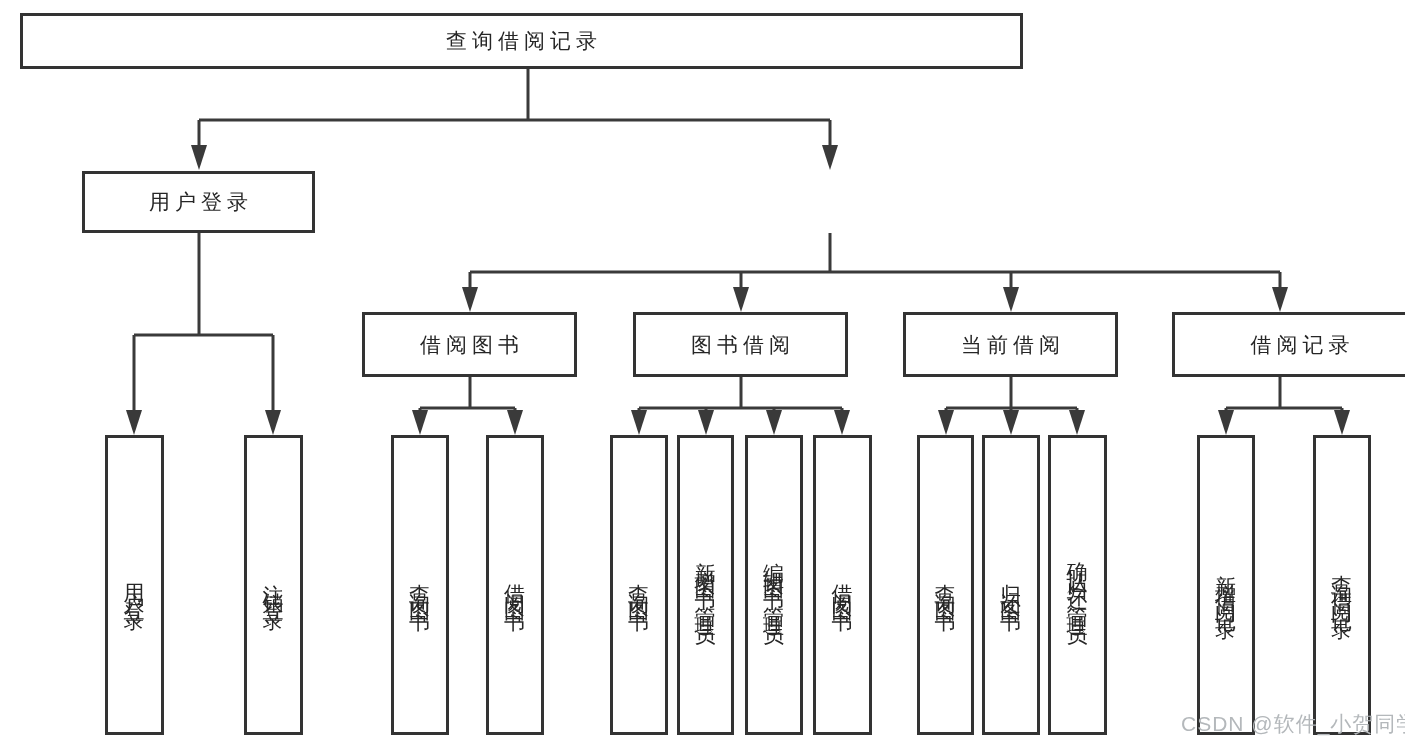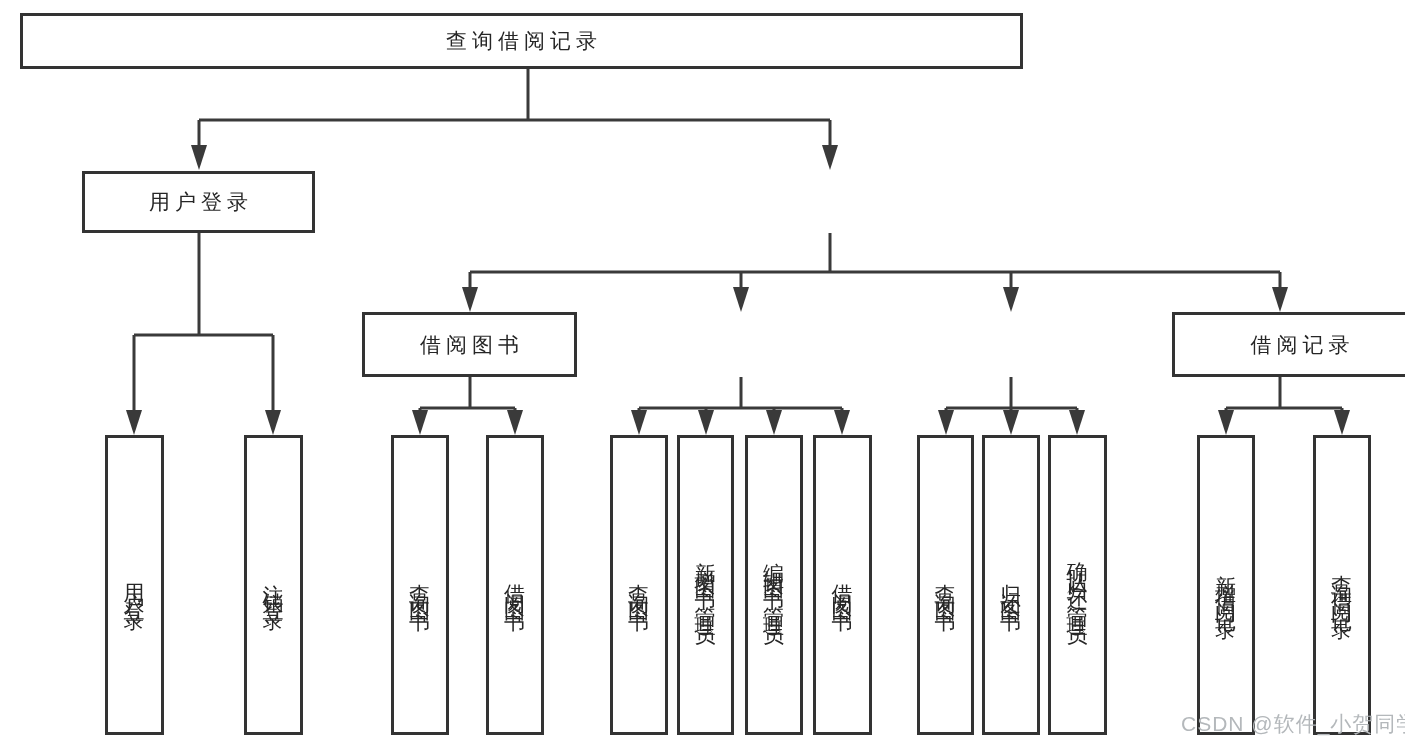--- a/index.html
+++ b/index.html
@@ -112,20 +112,22 @@
       <polygon points="1218,410 1234,410 1226,435"></polygon>
       <polygon points="1334,410 1350,410 1342,435"></polygon>
     </g>
   </svg>
 
   <div class="box h" style="left:20px; top:13px; width:1003px; height:56px">查询借阅记录</div>
 
   <div class="box h" style="left:82px; top:171px; width:233px; height:62px">用户登录</div>
 
   <div class="box h" style="left:362px; top:312px; width:215px; height:65px">借阅图书</div>
+  <div class="box h" style="left:633px; top:312px; width:215px; height:65px">图书借阅</div>
+  <div class="box h" style="left:903px; top:312px; width:215px; height:65px">当前借阅</div>
   <div class="box h" style="left:1172px; top:312px; width:256px; height:65px">借阅记录</div>
 
   <div class="box v" style="left:105px; top:435px; width:59px; height:300px">
     <span class="vtext">用户登录</span>
   </div>
   <div class="box v" style="left:244px; top:435px; width:59px; height:300px">
     <span class="vtext">注销登录</span>
   </div>
 
   <div class="box v" style="left:391px; top:435px; width:58px; height:300px">

